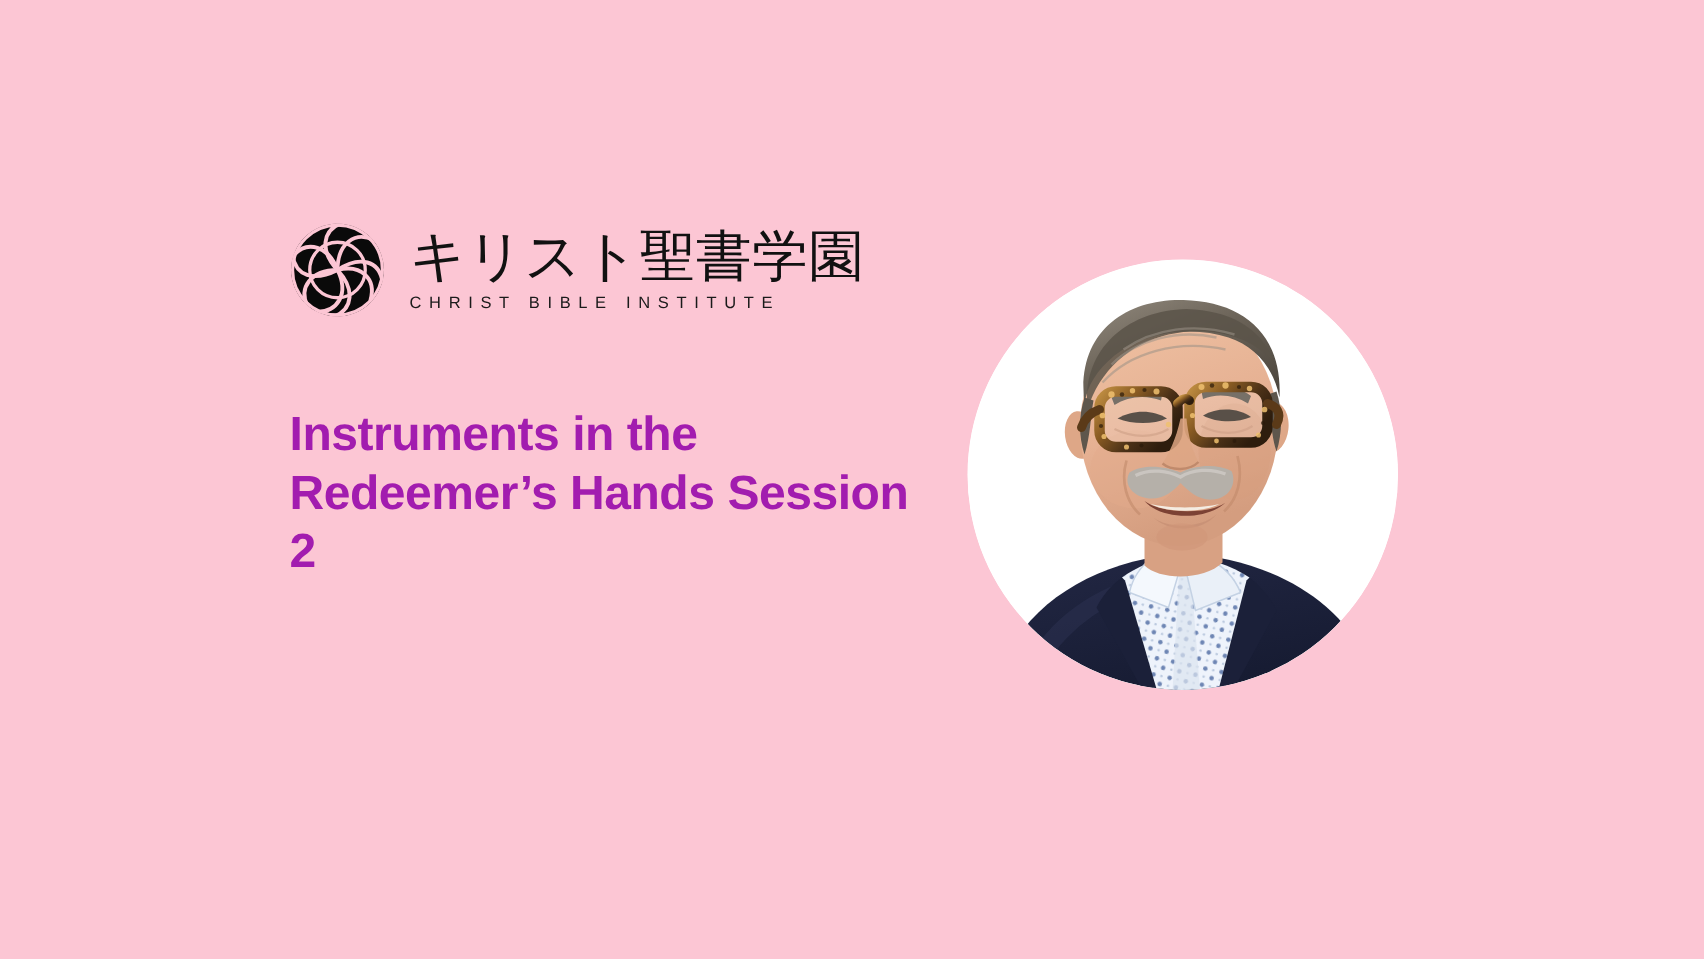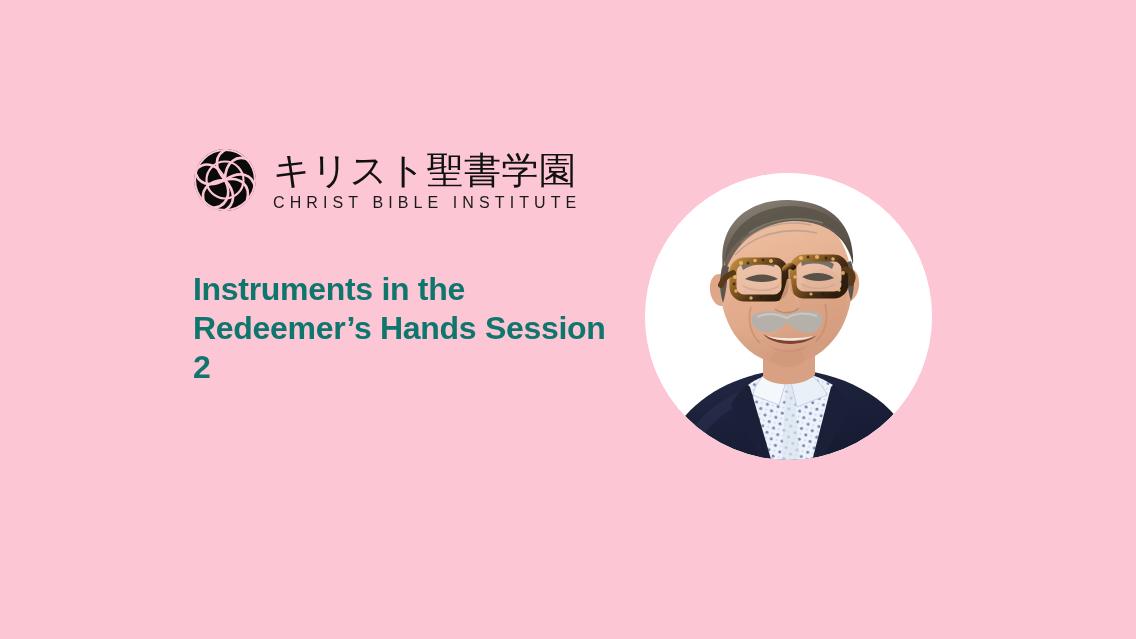--- a/index.html
+++ b/index.html
@@ -50,42 +50,42 @@
     line-height: 42px;
     font-weight: 400;
     color: #111111;
     letter-spacing: 0.5px;
     white-space: nowrap;
     font-family: "DejaVu Sans", "Liberation Sans", sans-serif;
   }
 
   .logo-en {
     margin-top: 3px;
-    font-size: 16px;
+    font-size: 11px;
     line-height: 15px;
     font-weight: 400;
     color: #1a1a1a;
     letter-spacing: 5.1px;
     white-space: nowrap;
     font-family: "Liberation Sans", sans-serif;
   }
 
   
   .title-block {
     position: absolute;
     left: 193px;
     top: 270px;
     width: 430px;
   }
 
   .title-en {
     font-size: 32px;
     line-height: 39px;
     font-weight: bold;
-    color: #0f766e;
+    color: #a21caf;
     letter-spacing: -0.3px;
     font-family: "Liberation Sans", sans-serif;
     margin: 0;
   }
 
   .title-ja {
     margin-top: 13px;
     font-size: 38px;
     line-height: 48px;
     font-weight: bold;

